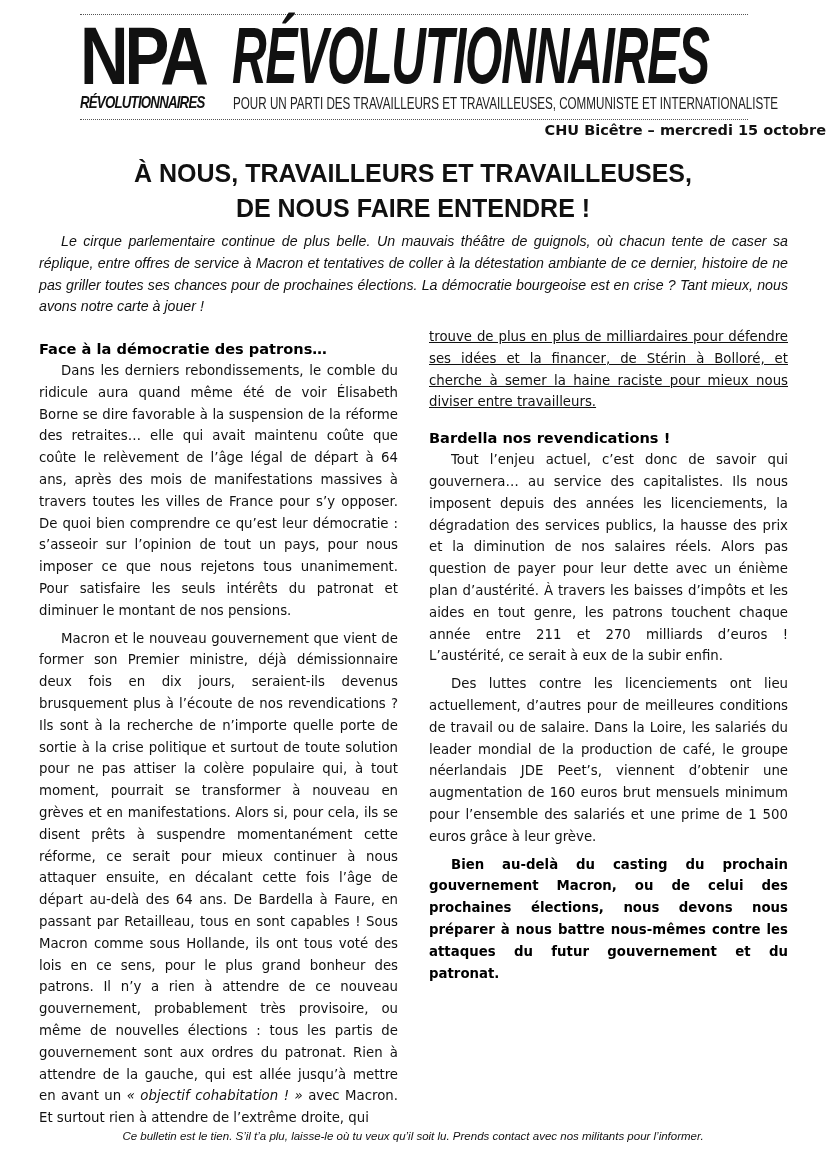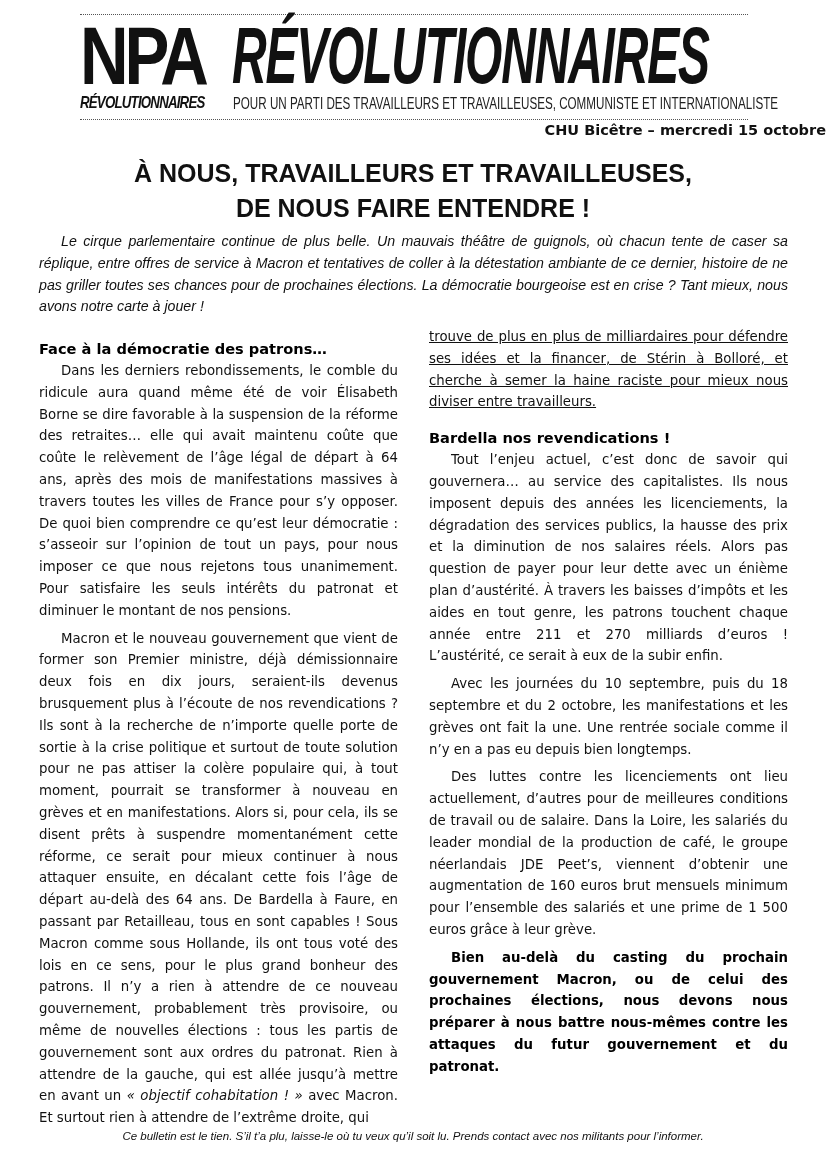--- a/index.html
+++ b/index.html
@@ -92,18 +92,17 @@
 <div class="col col-left">
   <h2 style="margin-top:12px;">Face à la démocratie des patrons…</h2>
   <p>Dans les derniers rebondissements, le comble du ridicule aura quand même été de voir Élisabeth Borne se dire favorable à la suspension de la réforme des retraites… elle qui avait maintenu coûte que coûte le relèvement de l’âge légal de départ à 64 ans, après des mois de manifestations massives à travers toutes les villes de France pour s’y opposer. De quoi bien comprendre ce qu’est leur démocratie : s’asseoir sur l’opinion de tout un pays, pour nous imposer ce que nous rejetons tous unanimement. Pour satisfaire les seuls intérêts du patronat et diminuer le montant de nos pensions.</p>
   <p><span>Macron et le nouveau gouvernement que vient de former son Premier ministre, déjà démissionnaire deux fois en dix jours, seraient-ils devenus brusquement plus à l’écoute de nos revendications ? Ils sont à la recherche de n’importe quelle porte de sortie à la crise politique et surtout de toute solution pour ne pas attiser la colère populaire qui, à tout moment, pourrait se transformer à nouveau en grèves et en manifestations. Alors si, pour cela, ils se disent prêts à suspendre momentanément cette réforme, ce serait pour mieux continuer à nous attaquer ensuite, en décalant cette fois l’âge de départ au-delà des 64 ans. De Bardella à Faure, en passant par Retailleau, tous en sont capables ! Sous Macron comme sous Hollande, ils ont tous voté des lois en ce sens, pour le plus grand bonheur des patrons. Il n’y a rien à attendre de ce nouveau gouvernement, probablement très provisoire, ou même de nouvelles élections : tous les partis de gouvernement sont aux ordres du patronat. Rien à attendre de la gauche, qui est allée jusqu’à mettre en avant un </span><em>« objectif cohabitation ! »</em><span> avec Macron. Et surtout rien à attendre de l’extrême droite, qui</span></p>
 </div>
 
 <div class="col col-right">
   <p class="noindent" style="margin-top:0;text-decoration:underline;">trouve de plus en plus de milliardaires pour défendre ses idées et la financer, de Stérin à Bolloré, et cherche à semer la haine raciste pour mieux nous diviser entre travailleurs.</p>
   <h2>Bardella nos revendications !</h2>
   <p>Tout l’enjeu actuel, c’est donc de savoir qui gouvernera… au service des capitalistes. Ils nous imposent depuis des années les licenciements, la dégradation des services publics, la hausse des prix et la diminution de nos salaires réels. Alors pas question de payer pour leur dette avec un énième plan d’austérité. À travers les baisses d’impôts et les aides en tout genre, les patrons touchent chaque année entre 211 et 270 milliards d’euros ! L’austérité, ce serait à eux de la subir enfin.</p>
-  <p>Avec les journées du 10 septembre, puis du 18 septembre et du 2 octobre, les manifestations et les grèves ont fait la une. Une rentrée sociale comme il n’y en a pas eu depuis bien longtemps.</p>
   <p>Des luttes contre les licenciements ont lieu actuellement, d’autres pour de meilleures conditions de travail ou de salaire. Dans la Loire, les salariés du leader mondial de la production de café, le groupe néerlandais JDE Peet’s, viennent d’obtenir une augmentation de 160 euros brut mensuels minimum pour l’ensemble des salariés et une prime de 1 500 euros grâce à leur grève.</p>
   <p class="strong">Bien au-delà du casting du prochain gouvernement Macron, ou de celui des prochaines élections, nous devons nous préparer à nous battre nous-mêmes contre les attaques du futur gouvernement et du patronat.</p>
 </div>
 
 <div class="footer">Ce bulletin est le tien. S’il t’a plu, laisse-le où tu veux qu’il soit lu. Prends contact avec nos militants pour l’informer.</div>
 
 </body></html>

